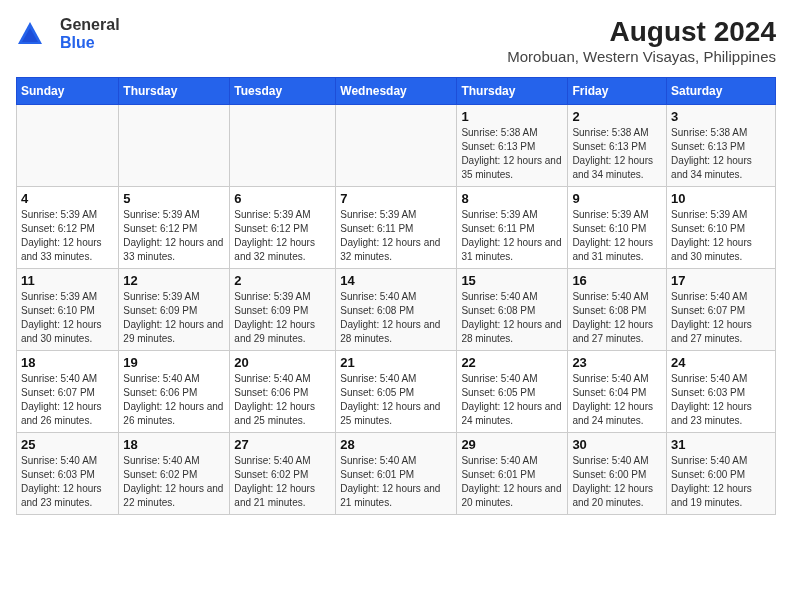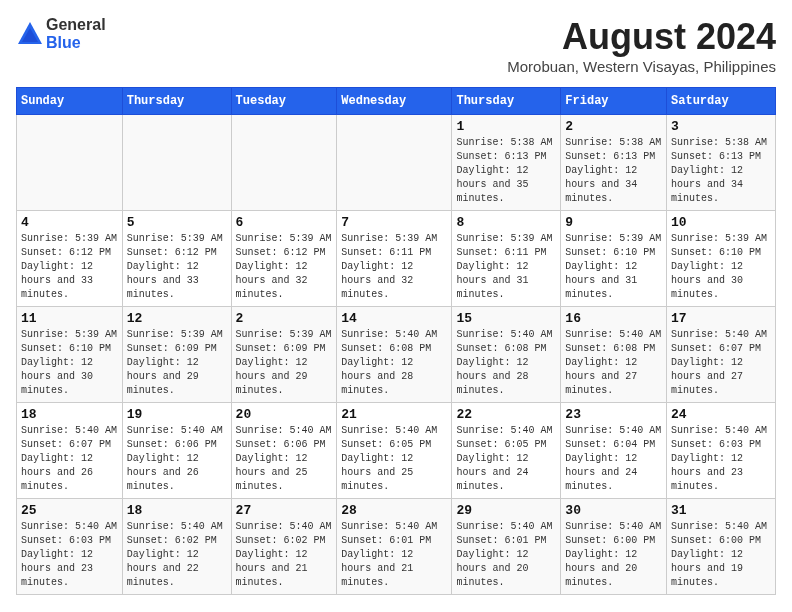--- a/index.html
+++ b/index.html
@@ -12,44 +12,43 @@
     }
     .header-section {
       display: flex;
       justify-content: space-between;
       align-items: flex-start;
       margin-bottom: 12px;
     }
     .logo {
       display: flex;
       align-items: center;
-      gap: 2px;
+      gap: 16px;
     }
     .logo-icon {
       width: 28px;
       height: 28px;
     }
     .title-section {
       text-align: right;
     }
     .main-title {
-      font-size: 36px;
+      font-size: 28px;
       font-weight: bold;
       color: #222;
     }
     .subtitle {
       font-size: 15px;
       color: #444;
       margin-left: 48px;
     }
     table {
       width: 100%;
       border-collapse: collapse;
       font-size: 11px;
-      font-family: Liberation Mono, monospace;
     }
     thead tr th {
       background-color: #2563eb;
       color: #fff;
       padding: 6px 4px;
       text-align: left;
       font-size: 12px;
       font-weight: bold;
       border: 1px solid #1d4ed8;
     }

